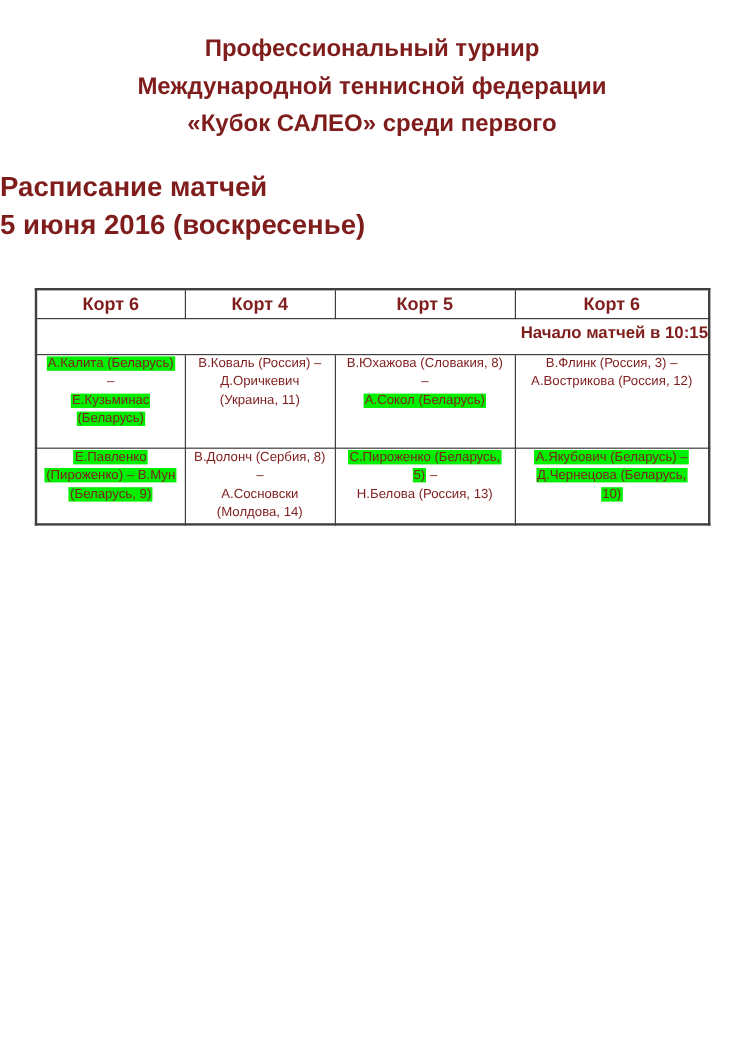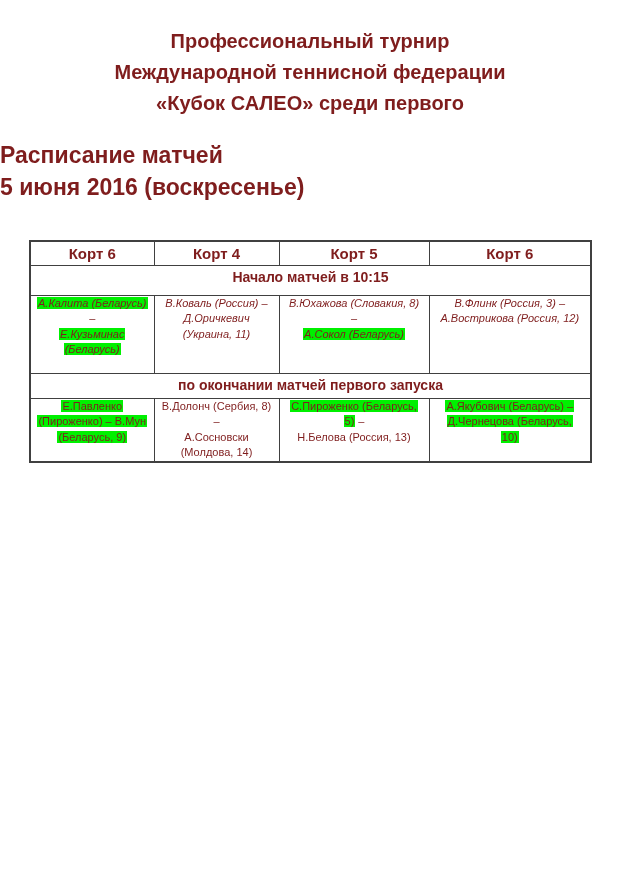--- a/index.html
+++ b/index.html
@@ -44,27 +44,27 @@
   tr.hdr-row { height: 24px; }
   td.hdr-cell {
     font-weight: 700;
     font-size: 15px;
     text-align: center;
     vertical-align: middle;
   }
   tr.banner-row td {
     font-weight: 700;
     font-size: 14px;
-    text-align: center;
+    text-align: right;
     vertical-align: top;
     padding-top: 3px;
   }
   tr.banner-0 { height: 30px; }
   tr.banner-1 { height: 25px; }
-  tr.match-0 { height: 78px; font-style: italic; }
+  tr.match-0 { height: 78px; }
   tr.match-1 { height: 62px; }
   td.match-cell {
     vertical-align: top;
     text-align: center;
     font-size: 11px;
     line-height: 15.5px;
     padding-top: 3px;
   }
   .line { text-align: center; }
   .seg { white-space: pre; }
@@ -121,23 +121,20 @@
           <td class="match-cell">
             <div class="line"><span class="seg">В.Юхажова (Словакия, 8)</span></div>
             <div class="line"><span class="seg">–</span></div>
             <div class="line"><span class="seg hl">А.Сокол (Беларусь)</span></div>
           </td>
           <td class="match-cell">
             <div class="line"><span class="seg">В.Флинк (Россия, 3) –</span></div>
             <div class="line"><span class="seg">А.Вострикова (Россия, 12)</span></div>
           </td>
         </tr>
-        <tr class="banner-row banner-1">
-          <td colspan="4">по окончании матчей первого запуска</td>
-        </tr>
         <tr class="match-1">
           <td class="match-cell">
             <div class="line"><span class="seg hl">Е.Павленко</span></div>
             <div class="line"><span class="seg hl">(Пироженко) – В.Мун</span></div>
             <div class="line"><span class="seg hl">(Беларусь, 9)</span></div>
           </td>
           <td class="match-cell">
             <div class="line"><span class="seg">В.Долонч (Сербия, 8)</span></div>
             <div class="line"><span class="seg">–</span></div>
             <div class="line"><span class="seg">А.Сосновски</span></div>

